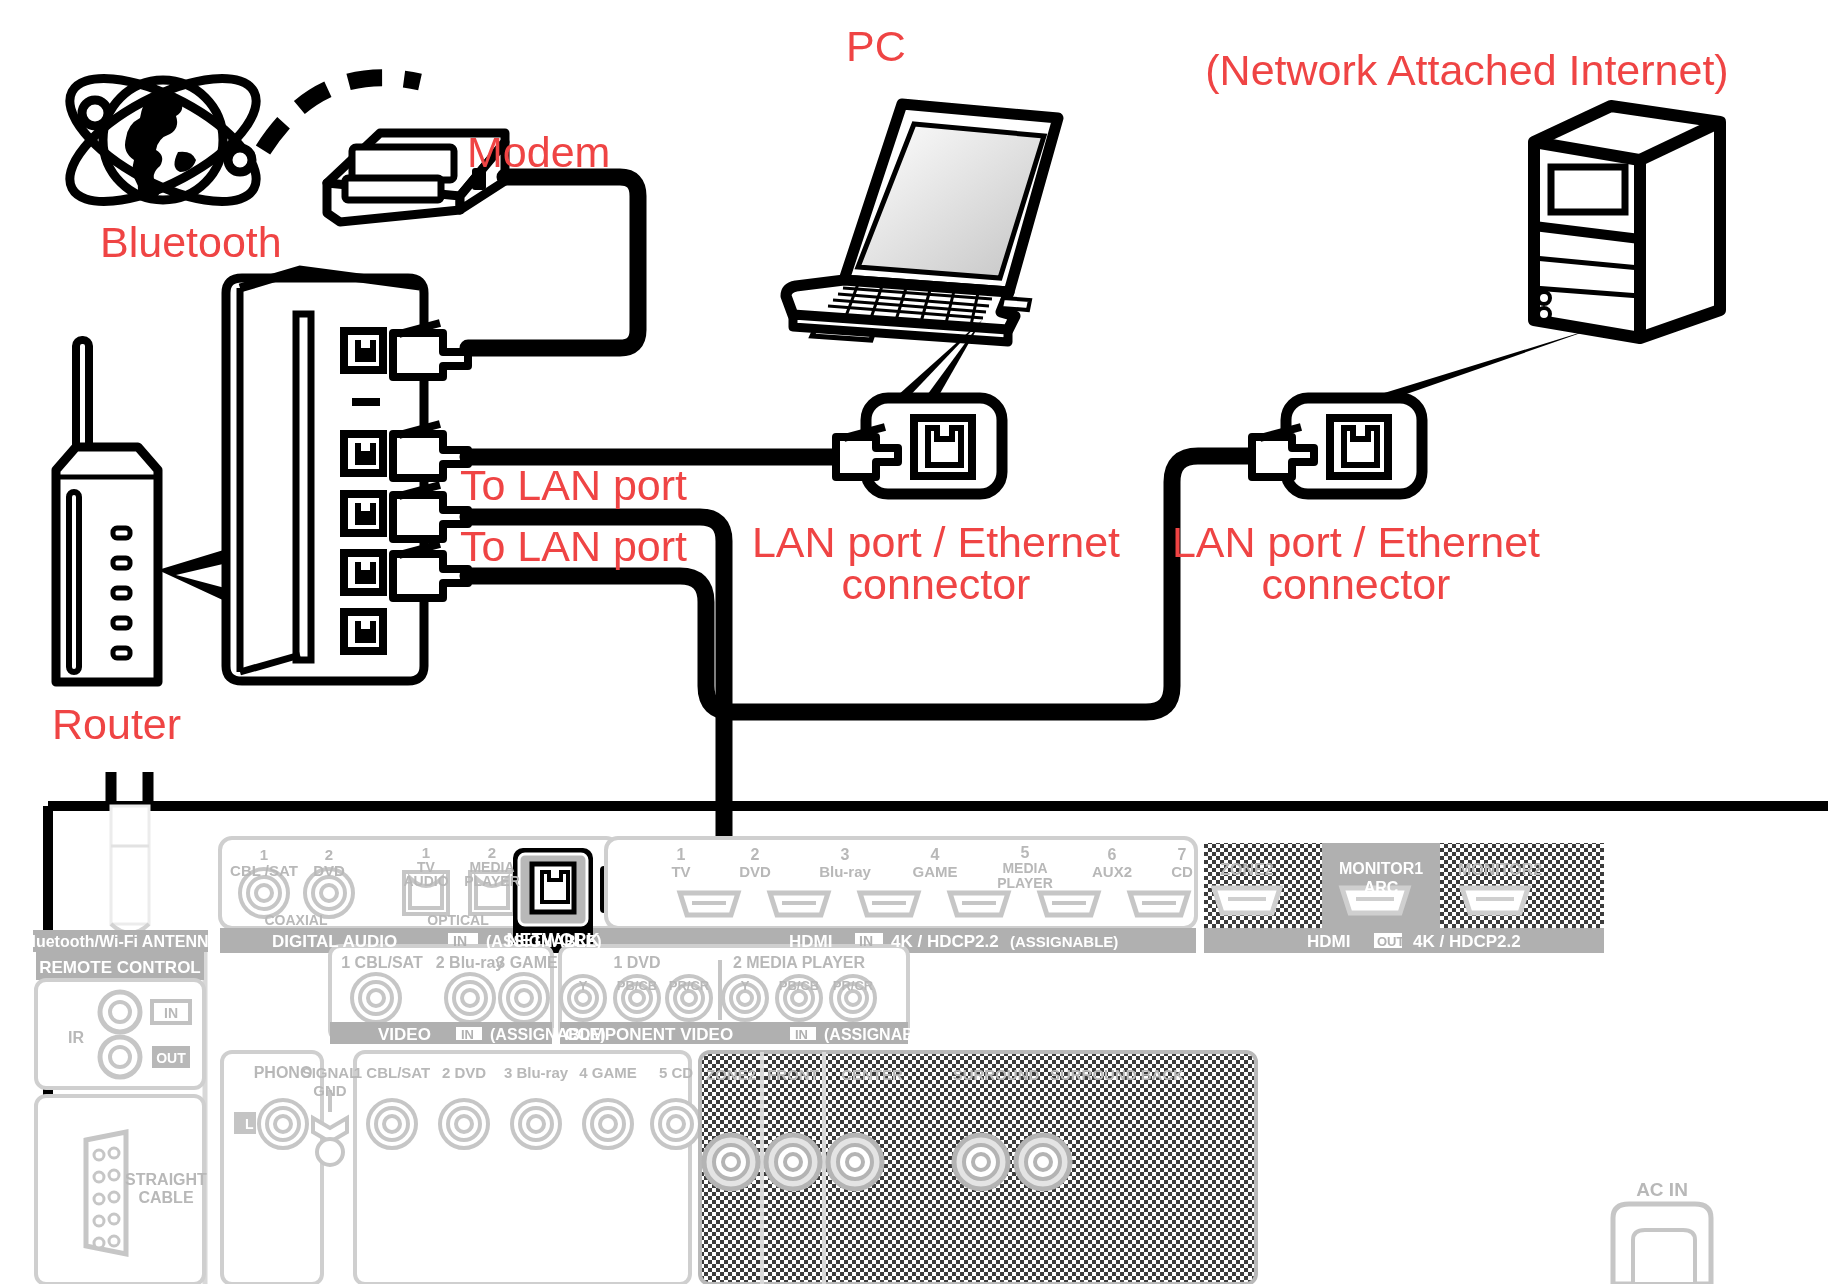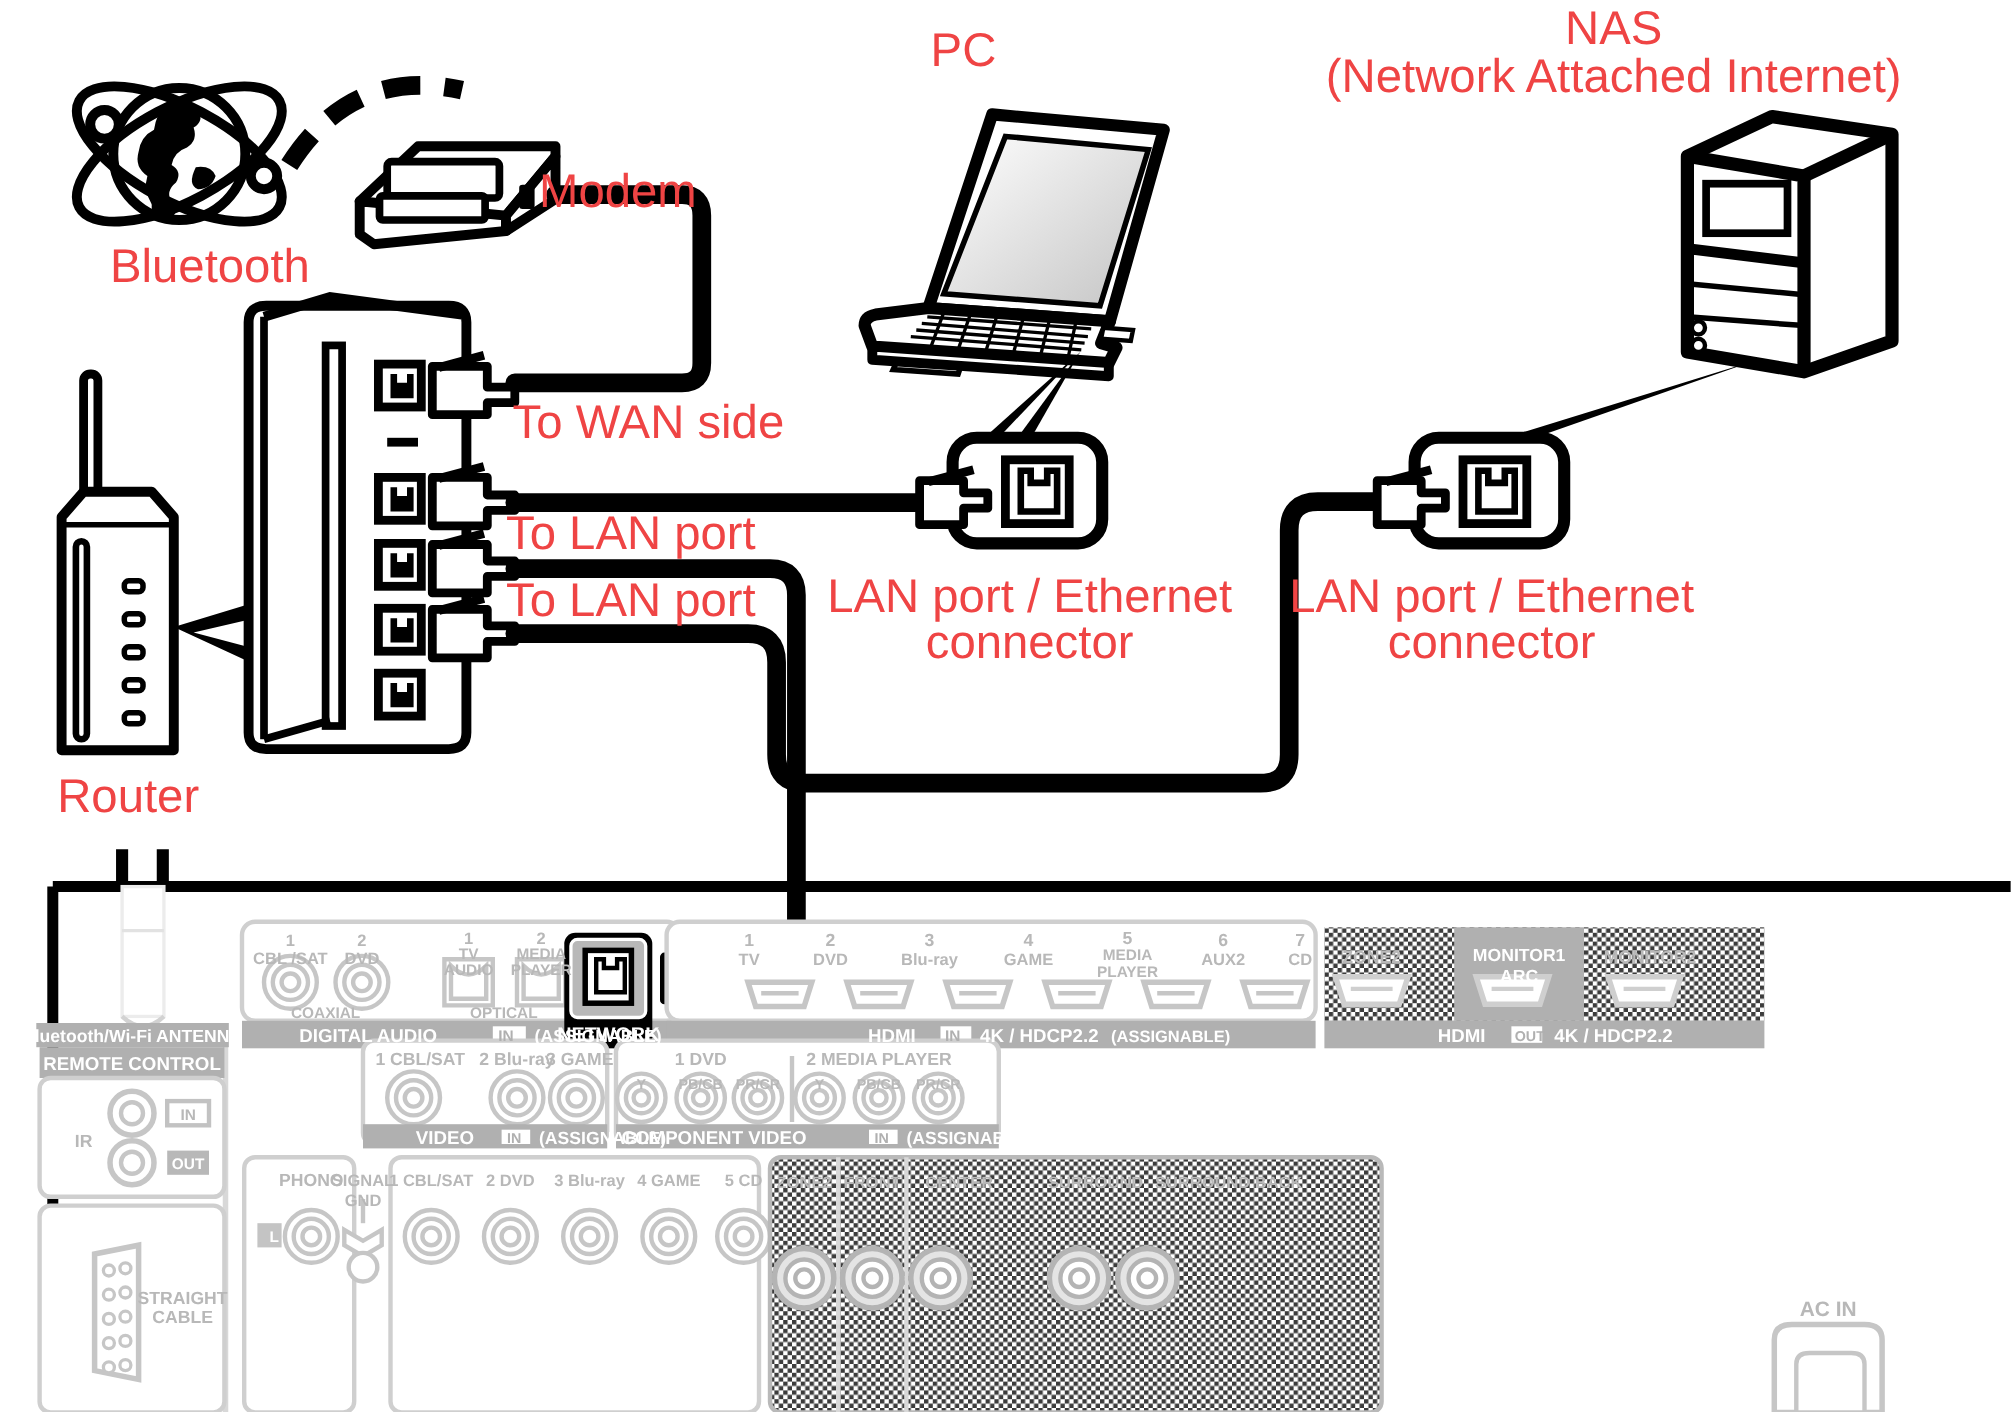--- a/index.html
+++ b/index.html
@@ -497,30 +497,28 @@
     <text class="pnl-txt" x="872" y="1080" font-size="15" text-anchor="middle">CENTER</text>
     <text class="pnl-txt" x="996" y="1080" font-size="15" text-anchor="middle">SURROUND</text>
     <text class="pnl-txt" x="1117" y="1080" font-size="15" text-anchor="middle">SURROUND BACK</text>
 
     <text class="pnl-txt" x="1662" y="1196" font-size="19" text-anchor="middle">AC IN</text>
   </g>
 </svg>
 
 <div class="lbl big" style="left:100px;top:218px;">Bluetooth</div>
 
-<div class="lbl big" style="left:490px;top:128px;margin-top:22px;">Modem</div>
+<div class="lbl big" style="left:467px;top:128px;">Modem</div>
 
 <div class="lbl big" style="left:52px;top:700px;">Router</div>
 
 <div class="lbl big" style="left:846px;top:22px;">PC</div>
 
-<div class="lbl big ctr" style="left:1107px;top:2px;width:720px;">NAS</div>
 <div class="lbl big ctr" style="left:1107px;top:46px;width:720px;">(Network Attached Internet)</div>
 
-<div class="lbl big" style="left:466px;top:360px;">To WAN side</div>
 <div class="lbl big" style="left:460px;top:461px;">To LAN port</div>
 <div class="lbl big" style="left:460px;top:522px;">To LAN port</div>
 
 <div class="lbl big ctr" style="left:740px;top:518px;width:392px;">LAN port / Ethernet</div>
 <div class="lbl big ctr" style="left:740px;top:560px;width:392px;">connector</div>
 
 <div class="lbl big ctr" style="left:1160px;top:518px;width:392px;">LAN port / Ethernet</div>
 <div class="lbl big ctr" style="left:1160px;top:560px;width:392px;">connector</div>
 
 </div>

